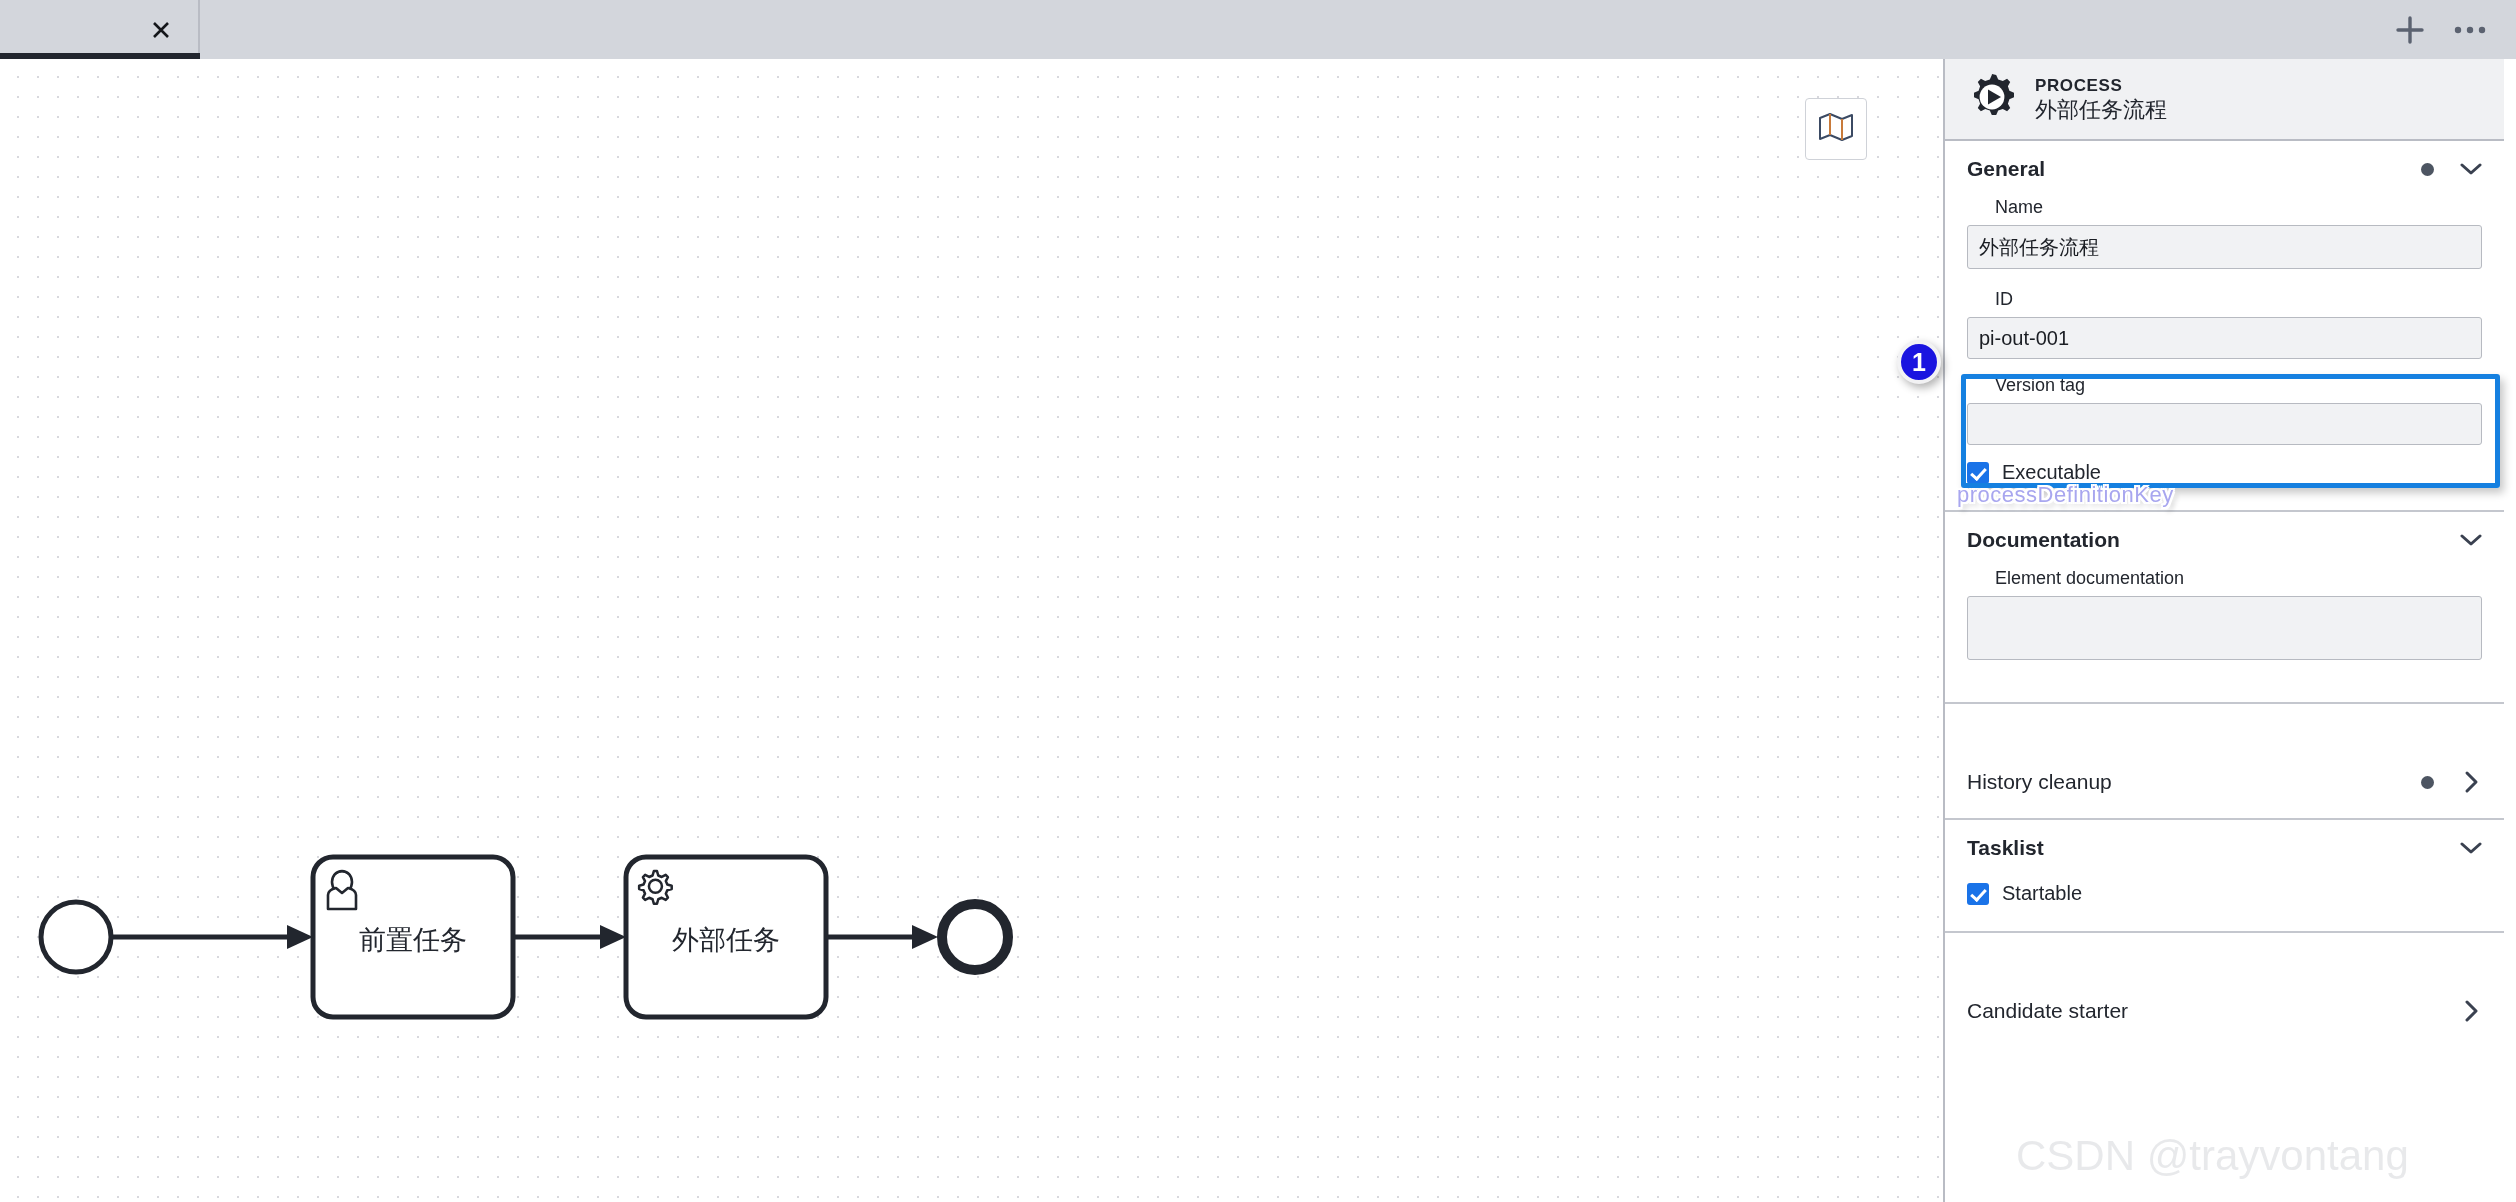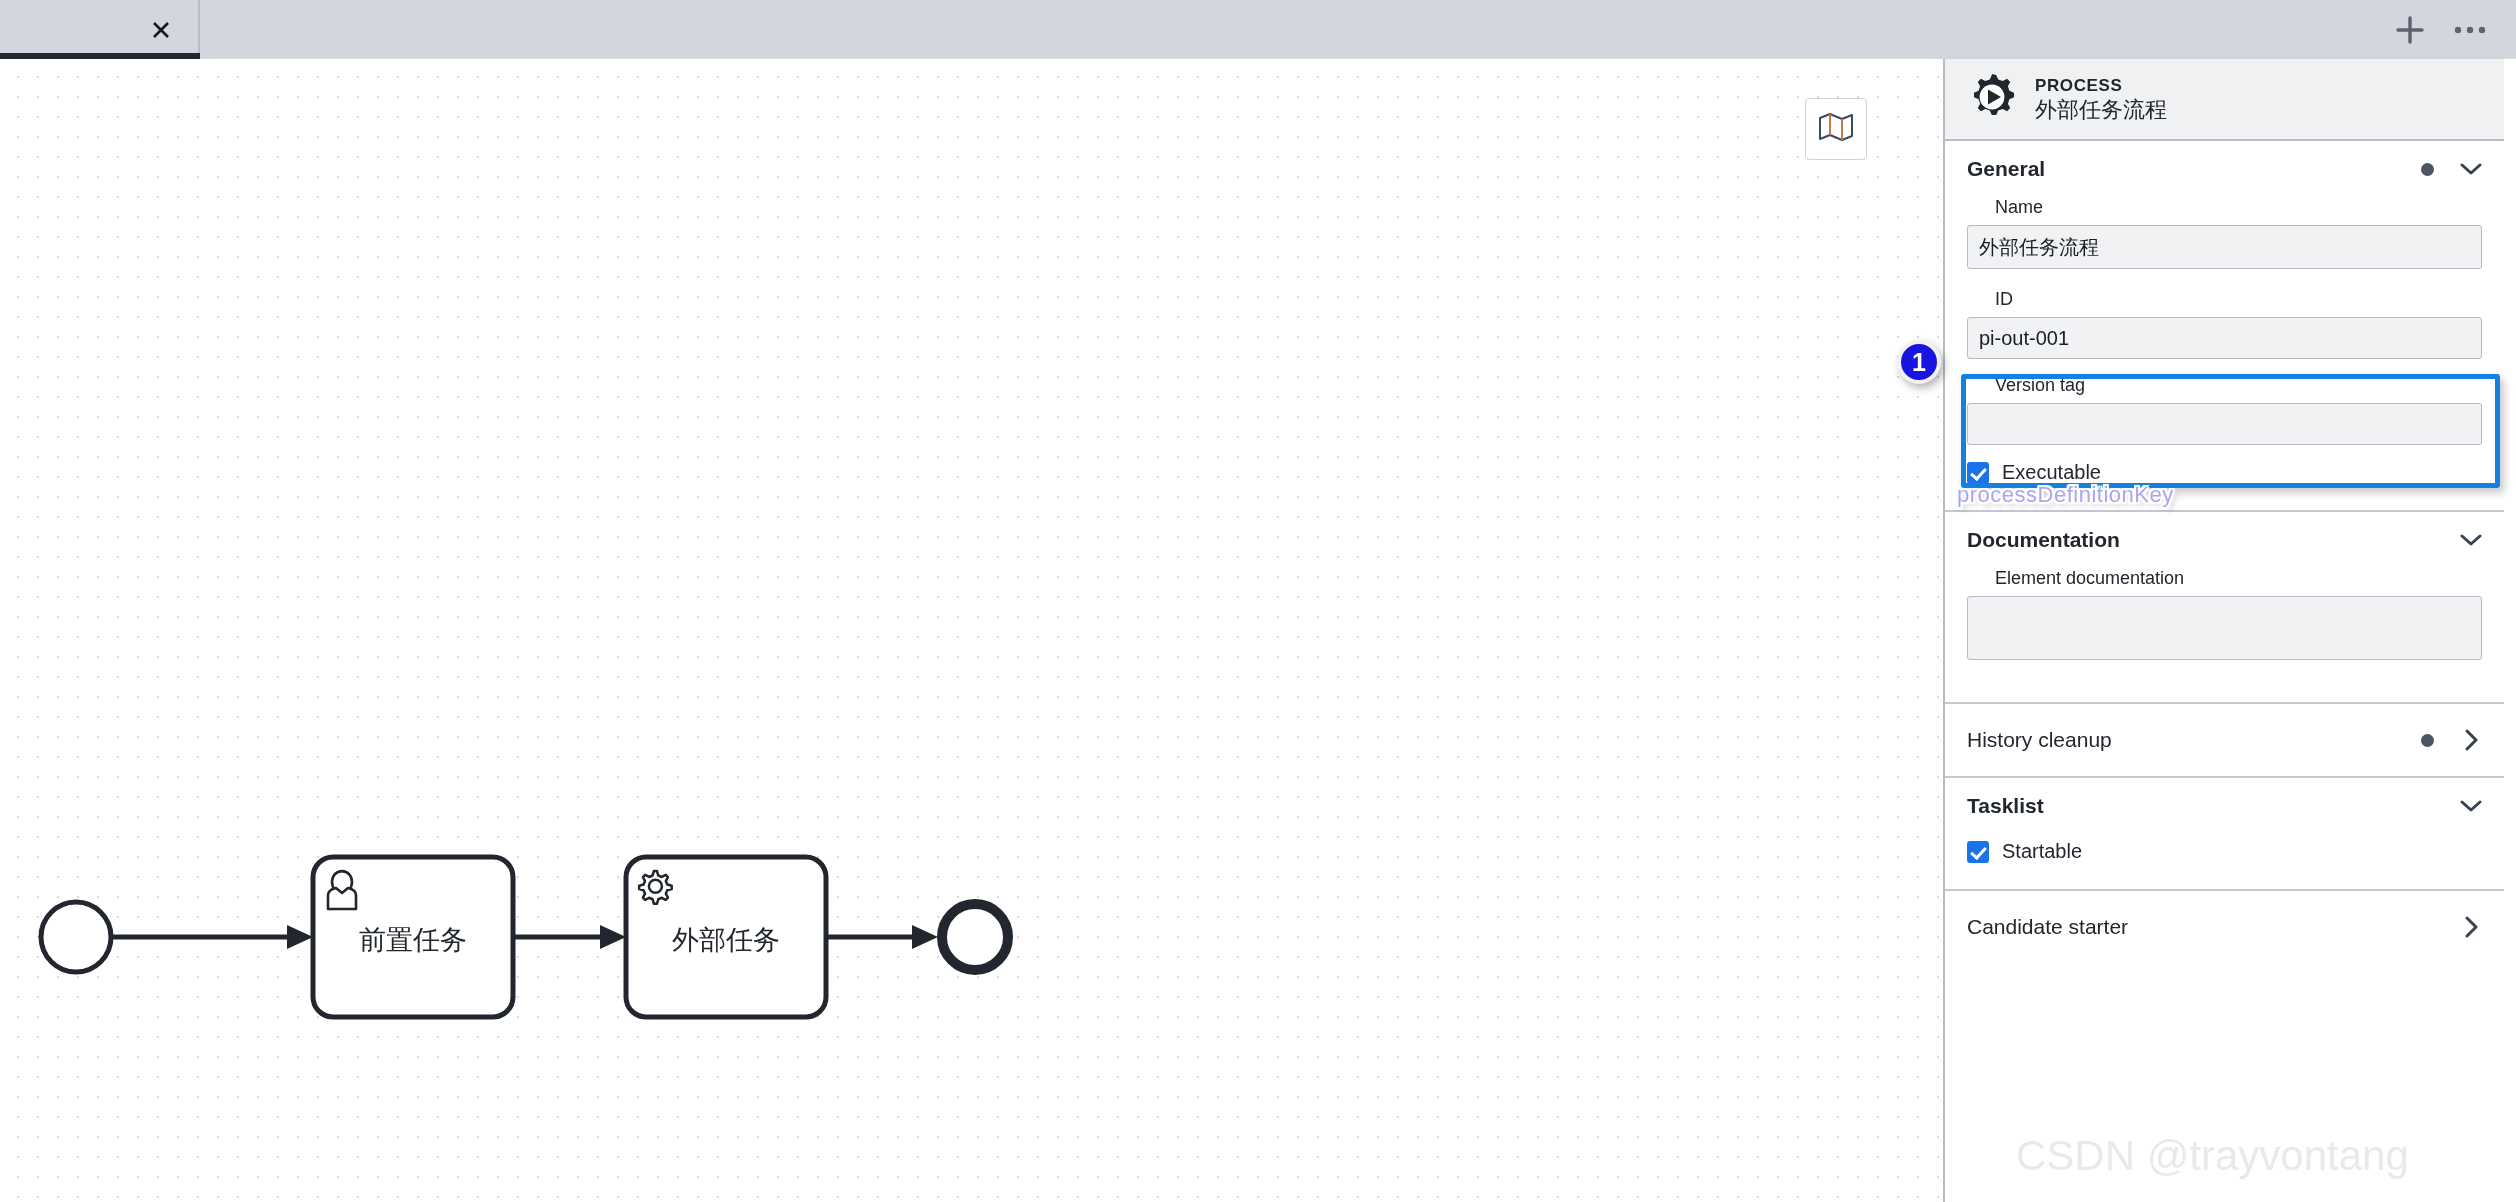--- a/index.html
+++ b/index.html
@@ -136,21 +136,21 @@
   .cbox::after {
     content: ""; position: absolute;
     left: 7px; top: 3px; width: 6px; height: 12px;
     border: solid #ffffff; border-width: 0 3px 3px 0;
     transform: rotate(42deg);
   }
   .check-label { font-size: 20px; color: #22262e; }
 
   .collapsed-row {
     display: flex; align-items: center;
-    height: 72px; padding: 0 22px; cursor: pointer;
+    height: 72px; padding: 0 22px; cursor: pointer; margin-top: 42px;
   }
   .collapsed-row .group-title { font-weight: 400; }
 
   
   .anno-box {
     position: absolute;
     left: 1961px; top: 374px;
     width: 539px; height: 114px;
     border: 5px solid #1580e0;
     border-radius: 3px;

